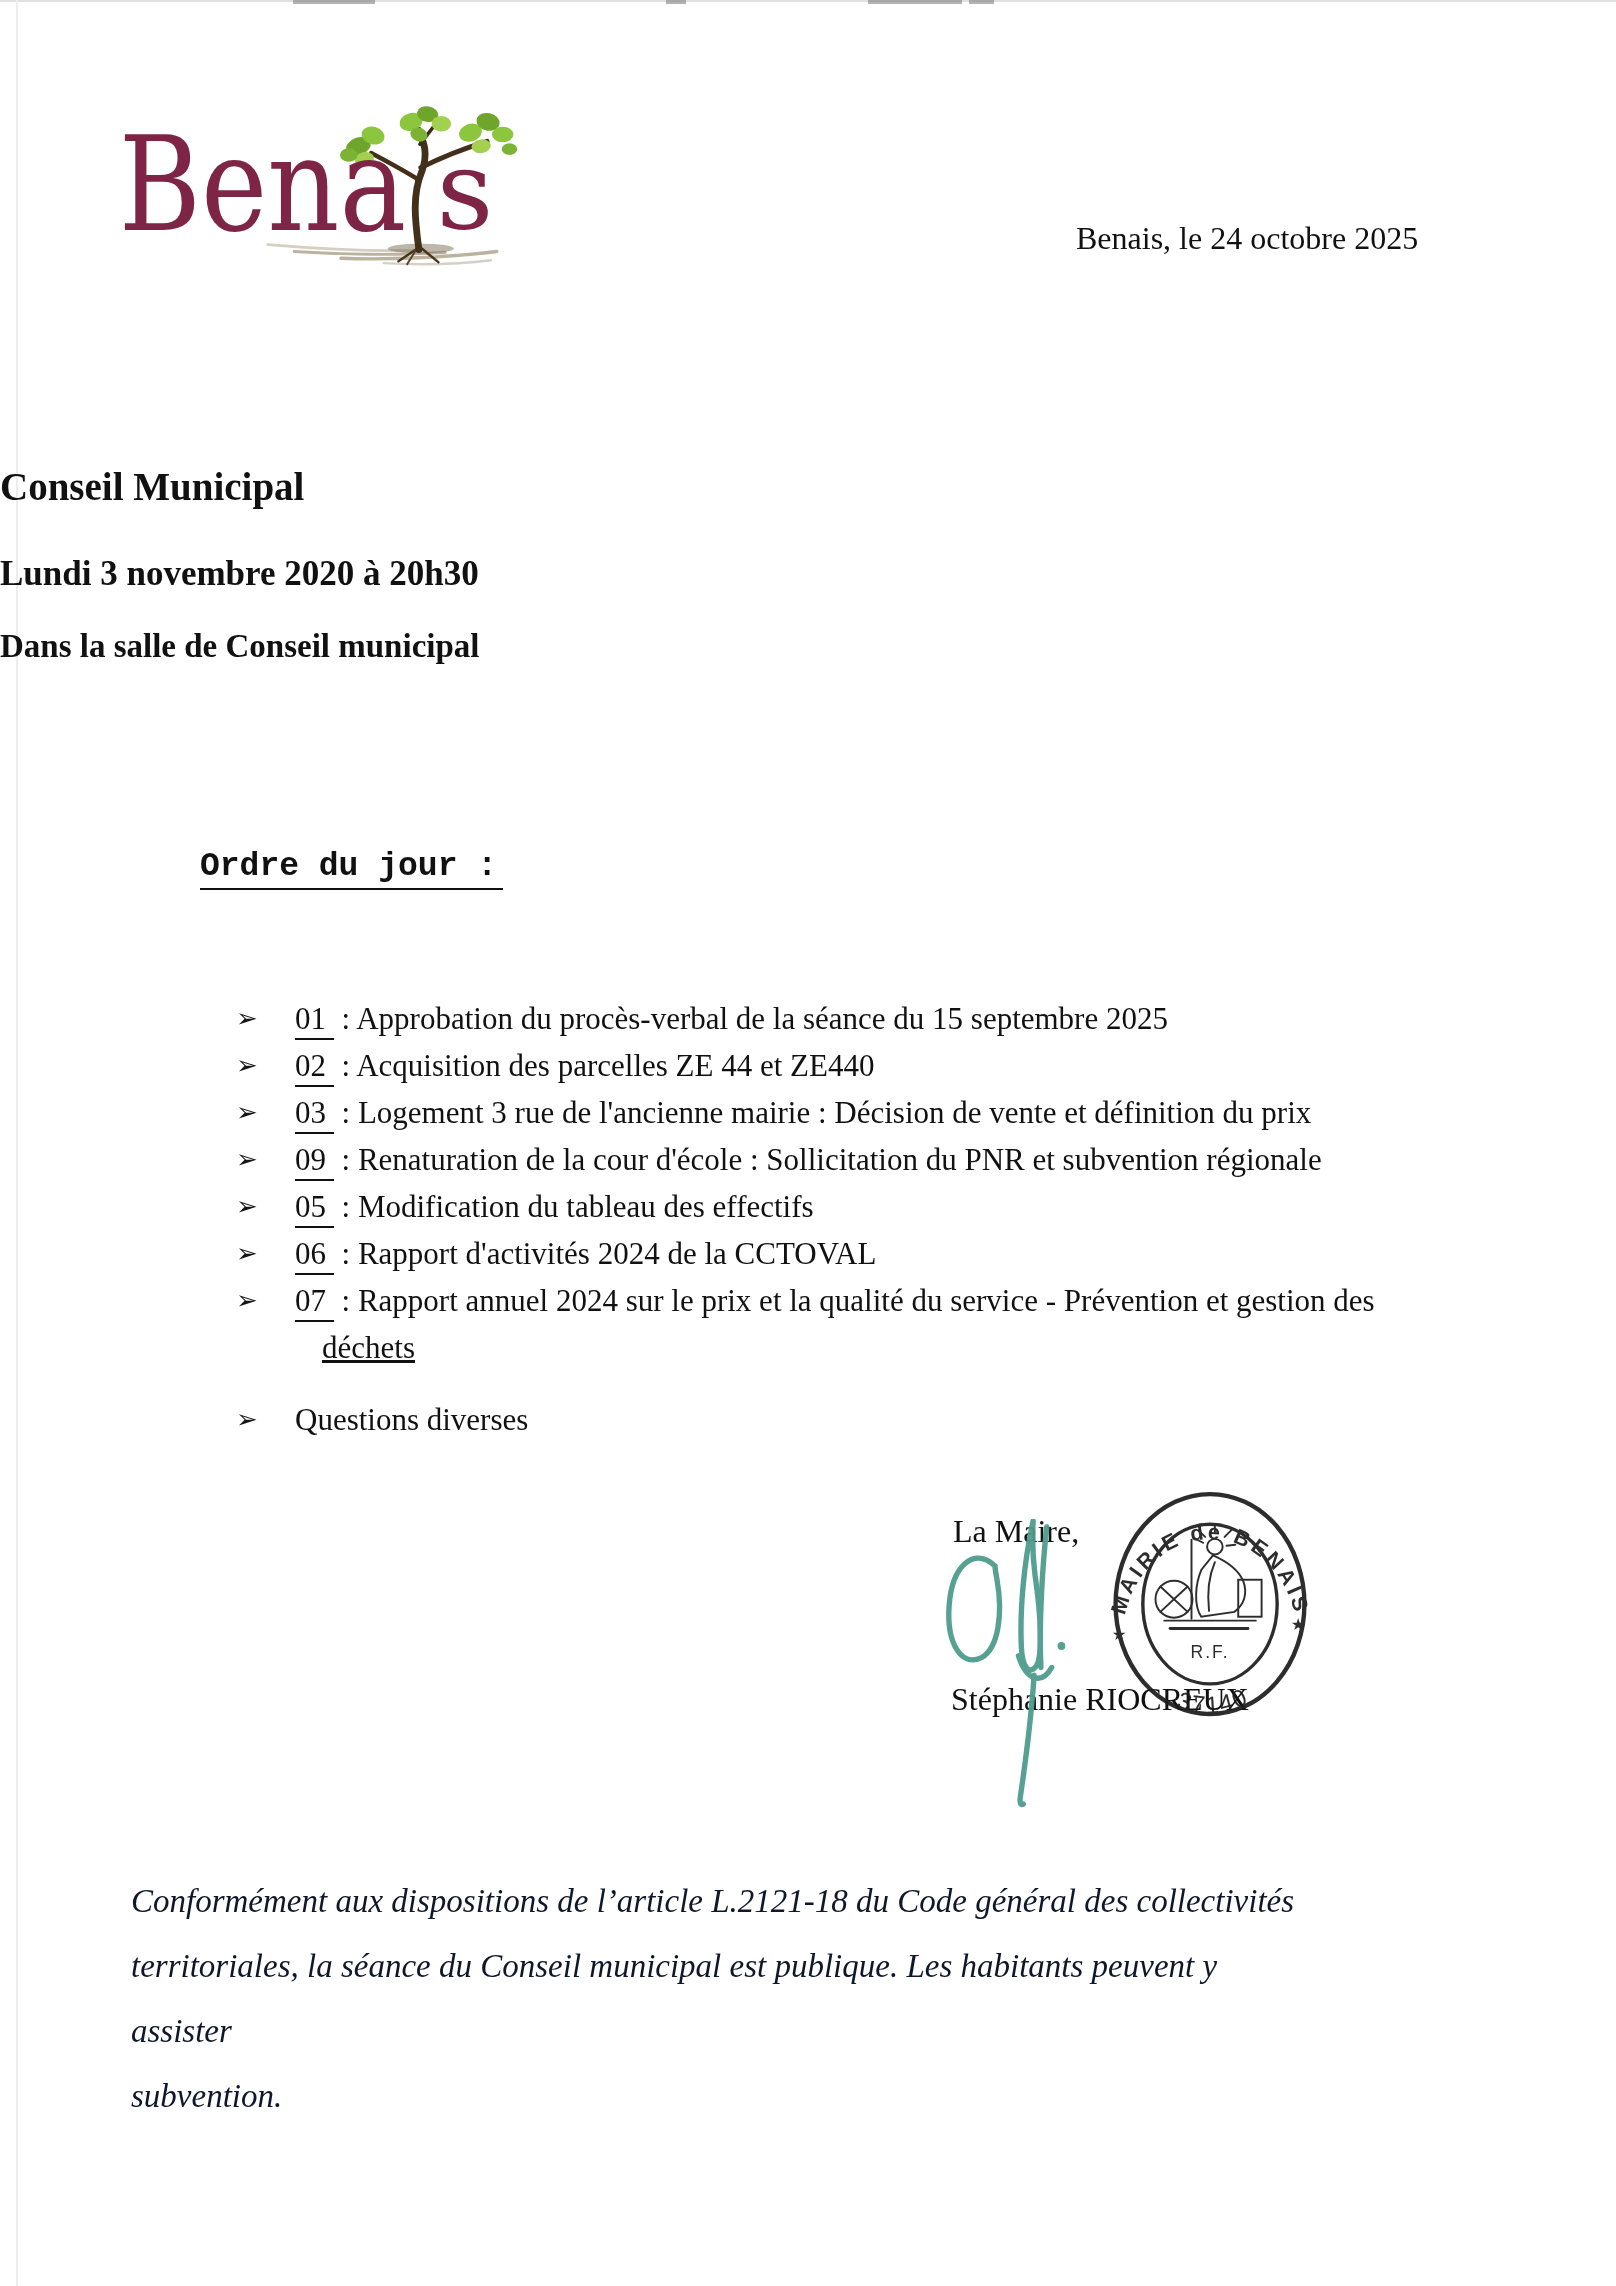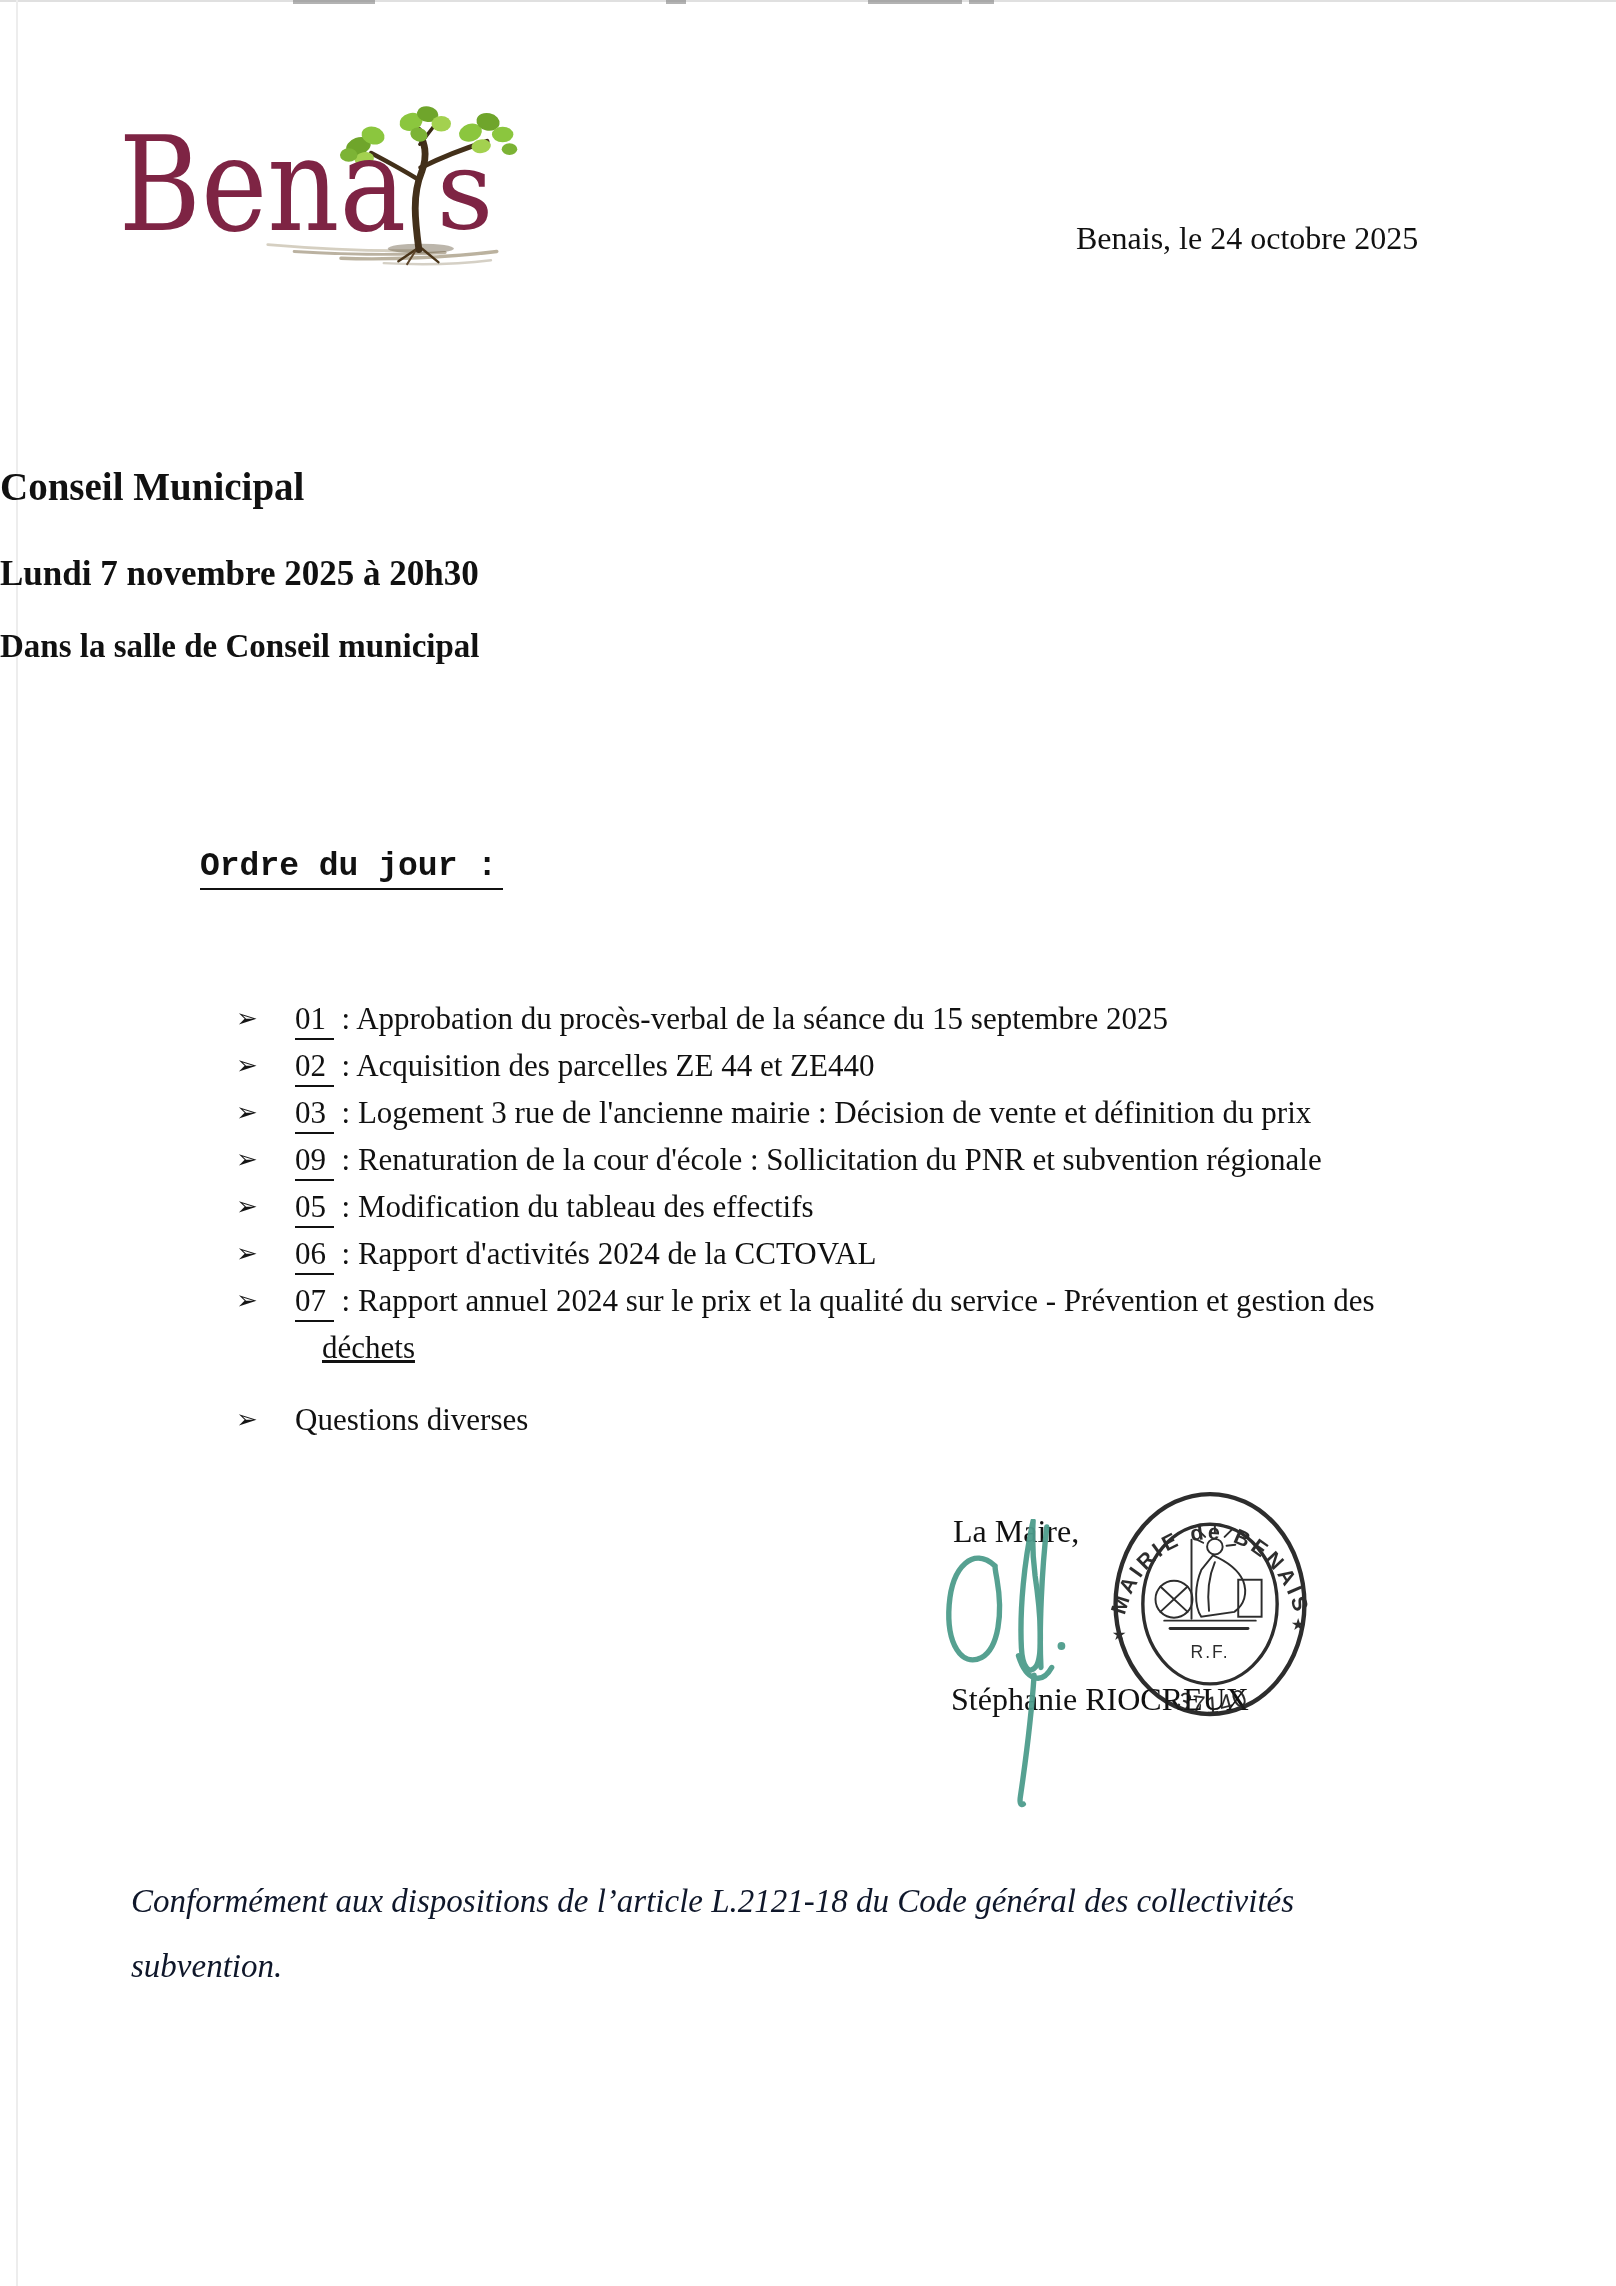--- a/index.html
+++ b/index.html
@@ -117,21 +117,21 @@
       </g>
 
       <text x="10" y="128" font-family="DejaVu Serif, serif" font-size="135" fill="#7e2444" textLength="295" lengthAdjust="spacingAndGlyphs">Bena</text>
       <text x="336" y="126" font-family="DejaVu Serif, serif" font-size="114" fill="#7e2444">s</text>
     </svg>
   </div>
 
   <div class="dateline">Benais, le 24 octobre 2025</div>
 
   <div class="center-line h-title">Conseil Municipal</div>
-  <div class="center-line h-date">Lundi 7 novembre 2025 à 20h30</div>
+  <div class="center-line h-date">Lundi 3 novembre 2020 à 20h30</div>
   <div class="center-line h-place">Dans la salle de Conseil municipal</div>
 
   <div class="ordre">Ordre du jour :</div>
 
   <div class="agenda">
 
     <div class="agenda-item">
       <span class="bullet">➢</span>
       <span class="item-body"><span class="item-num">01</span><span> : </span><span>Approbation du procès-verbal de la séance du 15 septembre 2025</span></span>
     </div>
@@ -222,17 +222,18 @@
         <textPath href="#arcBottom" startOffset="42%" text-anchor="middle">37140</textPath>
       </text>
       <text x="113" y="176" font-family="Liberation Sans, sans-serif" font-size="18" letter-spacing="2" text-anchor="middle" fill="#1c1c1c" stroke="none">R.F.</text>
       <text x="12" y="158" font-size="17" fill="#1c1c1c" stroke="none">★</text>
       <text x="196" y="148" font-size="17" fill="#1c1c1c" stroke="none">★</text>
     </g>
   </svg>
 
   <div class="footer">
     <div>Conformément aux dispositions de l’article L.2121-18 du Code général des collectivités</div>
+    <div>territoriales, la séance du Conseil municipal est publique. Les habitants peuvent y assister</div>
     <div>subvention.</div>
   </div>
 
 </div>
 
 
 </body></html>

